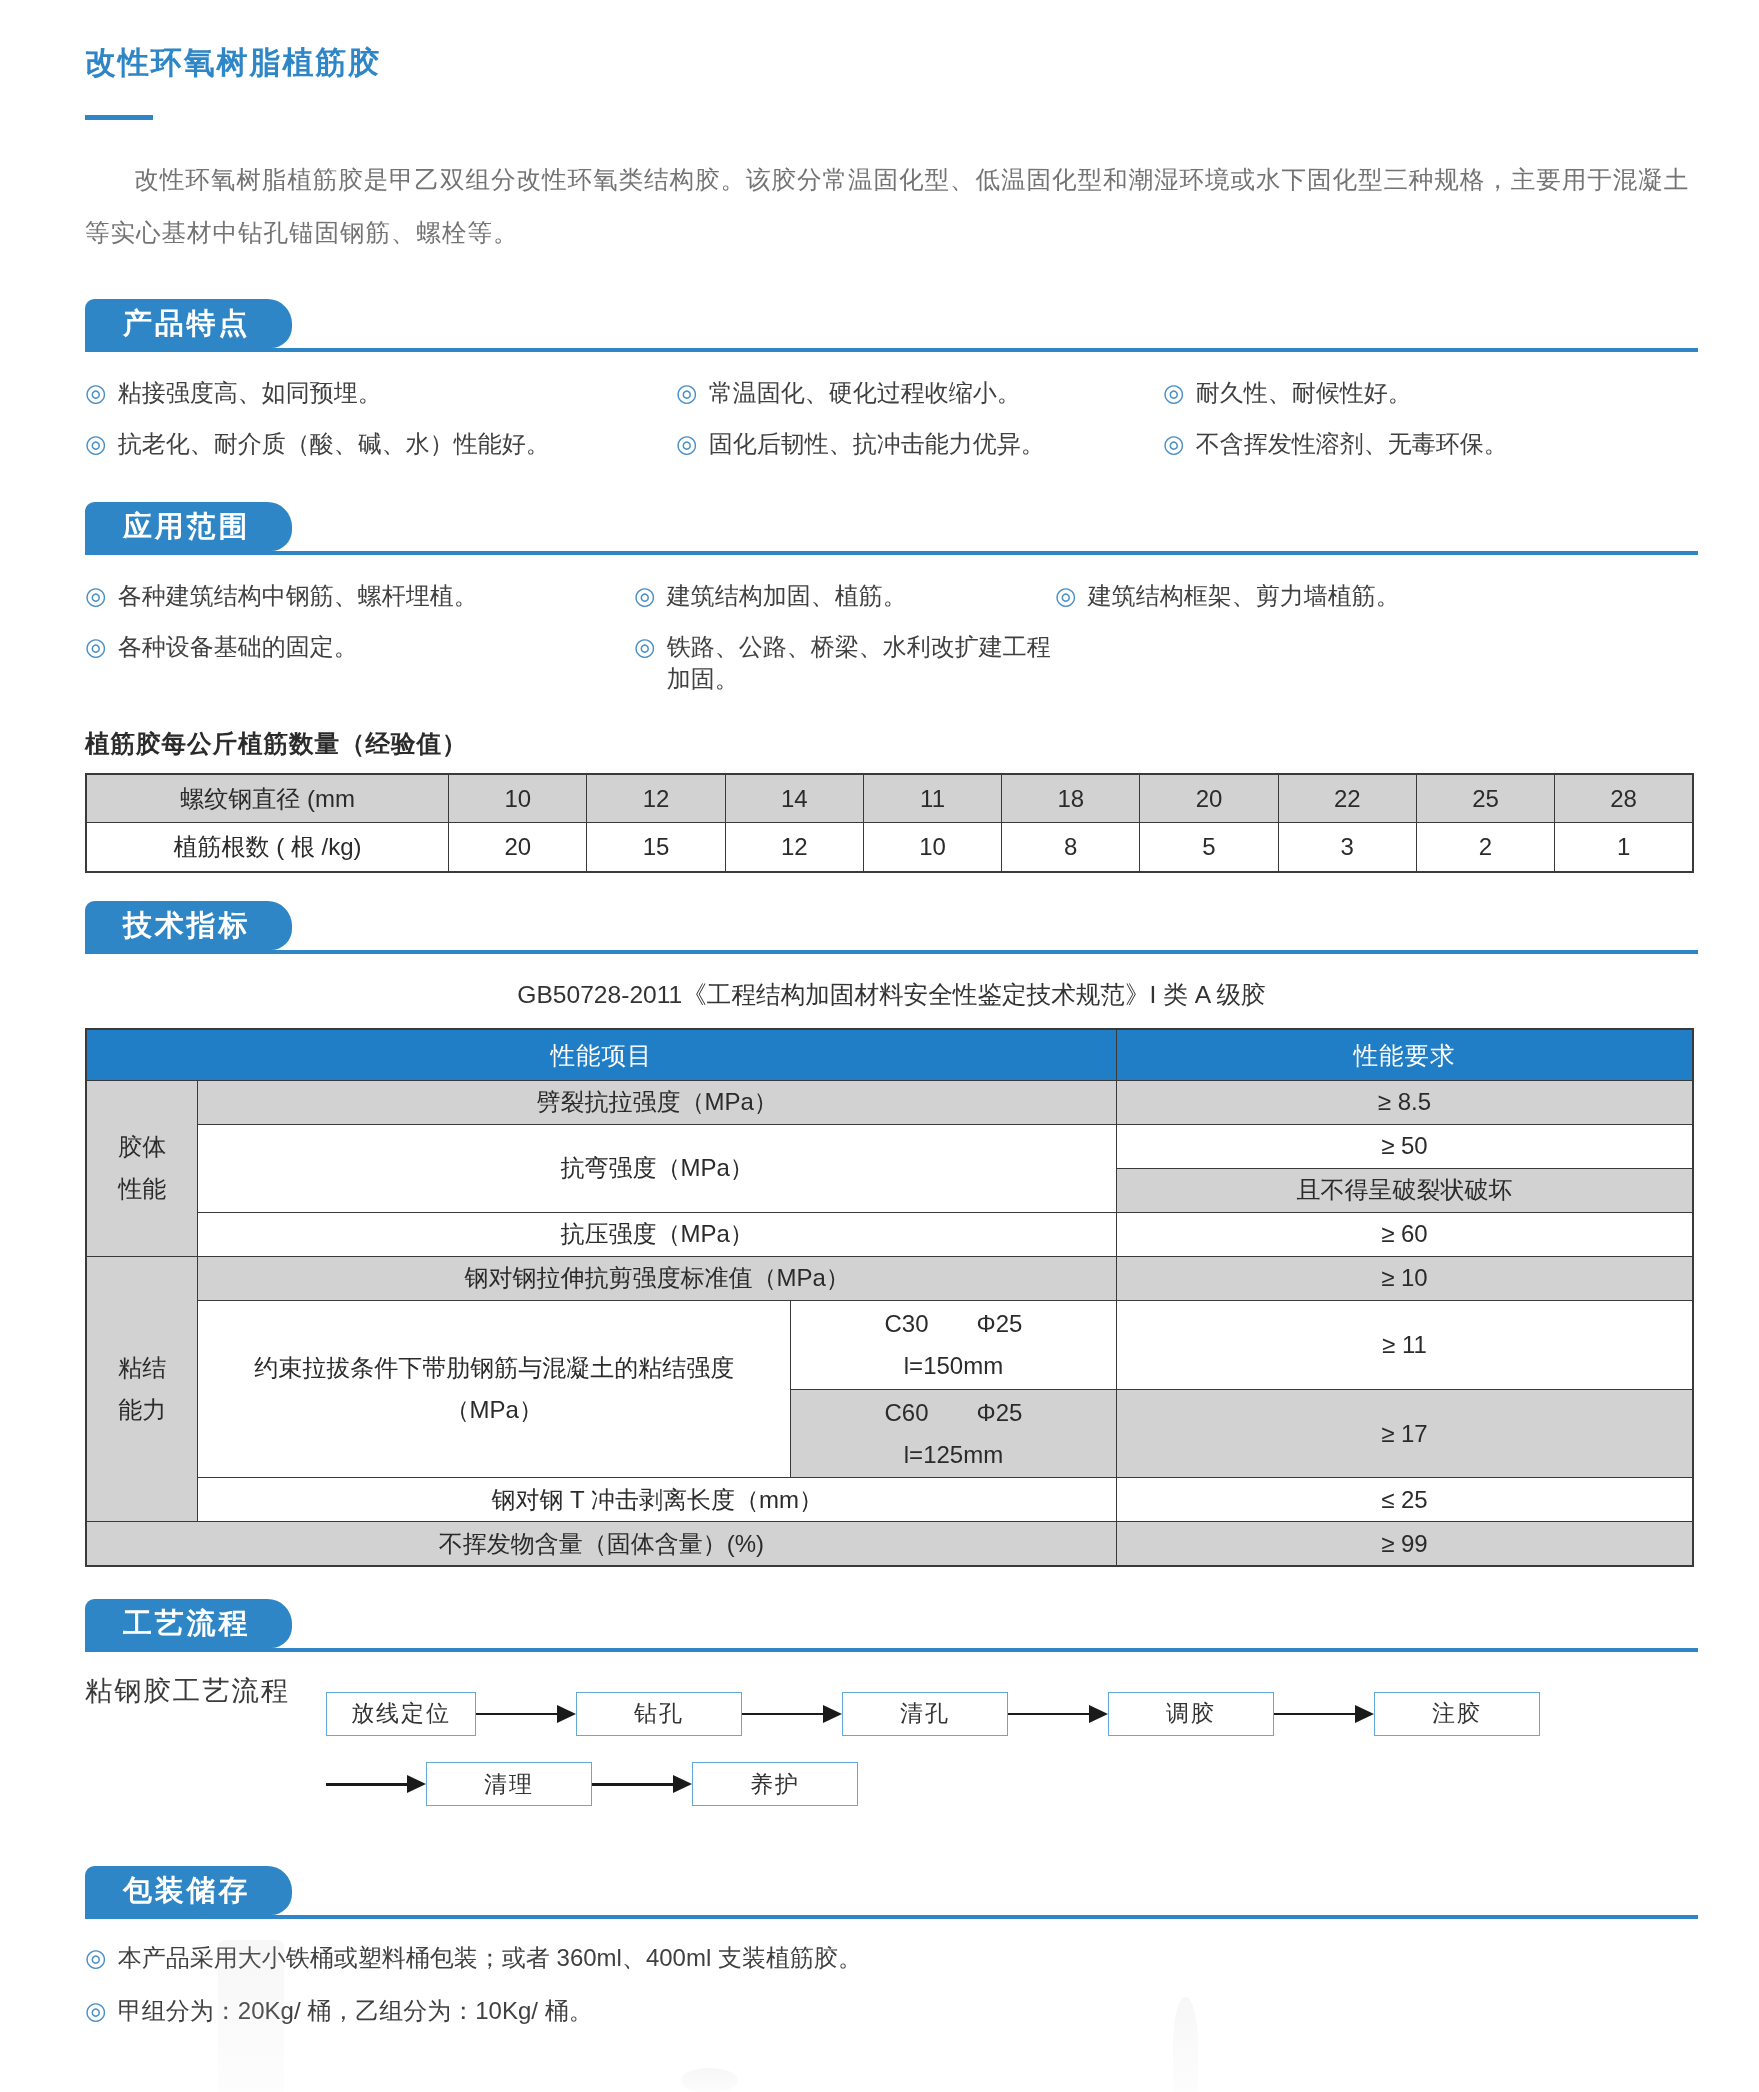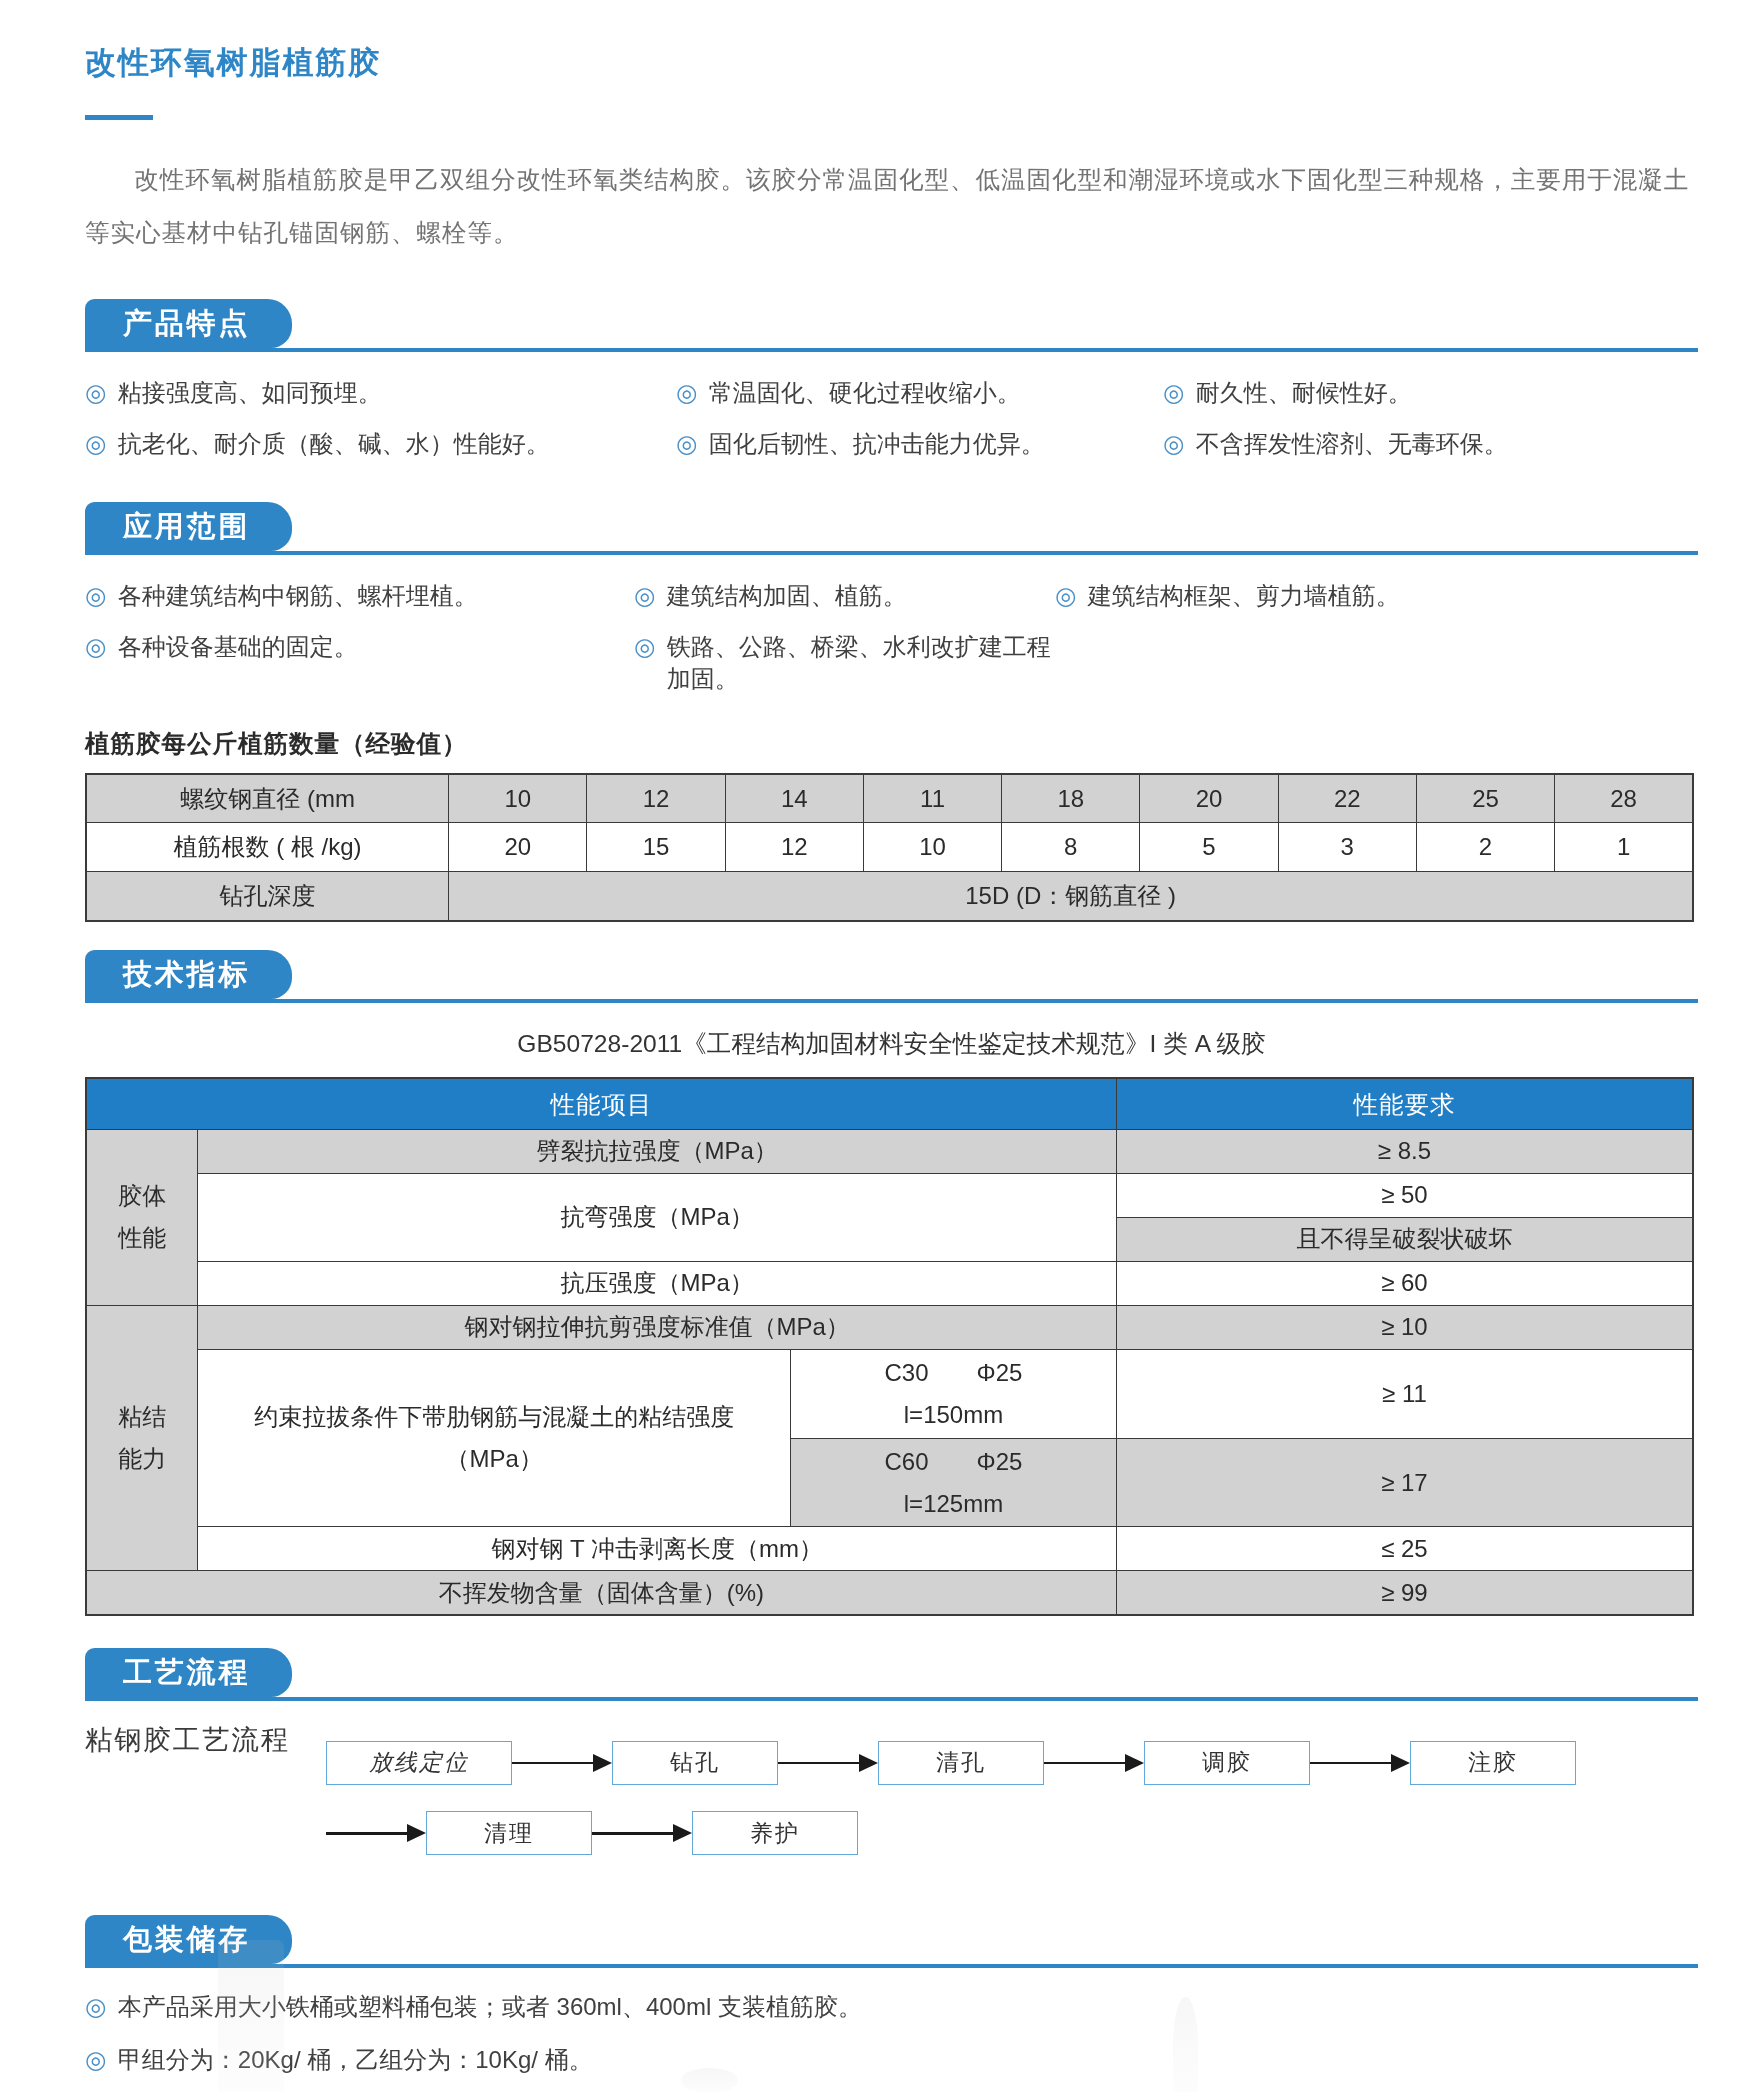--- a/index.html
+++ b/index.html
@@ -64,21 +64,21 @@
   .process-area{position:relative;margin-top:19px;min-height:161px;}
   .process-label{position:absolute;left:0;top:1.9px;font-size:27.4px;color:#3a3a3a;letter-spacing:1.9px;}
   .flow-rows{margin-left:241px;padding-top:21px;}
   .flow-row{display:flex;align-items:center;}
   .flow-row2{margin-top:26.5px;align-items:center;}
   .flow-box{
     width:166px;height:44px;border:1.9px solid #62a8d8;background:#fff;
     display:flex;align-items:center;justify-content:center;
     font-size:23px;color:#333;letter-spacing:1.9px;flex:0 0 auto;
   }
-  .flow-box.wide{width:186px;font-style:italic;}
+  .flow-box.wide{width:150px;}
   .arrow{display:flex;align-items:center;width:100px;flex:0 0 auto;}
   .arrow .shaft{flex:1;height:2.8px;background:#1a1a1a;}
   .arrow .head{width:0;height:0;border-left:19px solid #1a1a1a;border-top:9.5px solid transparent;border-bottom:9.5px solid transparent;}
 
   
   .pack-list{margin-top:23px;display:grid;row-gap:21px;}
 
   
   .wm{position:absolute;opacity:0.12;background:linear-gradient(#bbb,#eee);pointer-events:none;}
   .wm1{left:218px;top:1940px;width:66px;height:152px;border-radius:7.6px 7.6px 0 0;}
@@ -174,24 +174,20 @@
       <td class="white">20</td>
       <td class="white">15</td>
       <td class="white">12</td>
       <td class="white">10</td>
       <td class="white">8</td>
       <td class="white">5</td>
       <td class="white">3</td>
       <td class="white">2</td>
       <td class="white">1</td>
     </tr>
-    <tr>
-      <td class="gray">钻孔深度</td>
-      <td class="gray" colspan="9">15D (D：钢筋直径 )</td>
-    </tr>
   </tbody>
     </table>
 
   <div class="section-head mt-spec">
     <span class="section-tab">技术指标</span>
   </div>
   <div class="standard">GB50728-2011《工程结构加固材料安全性鉴定技术规范》I 类 A 级胶</div>
 
   <table class="spec-table">
     <colgroup>

